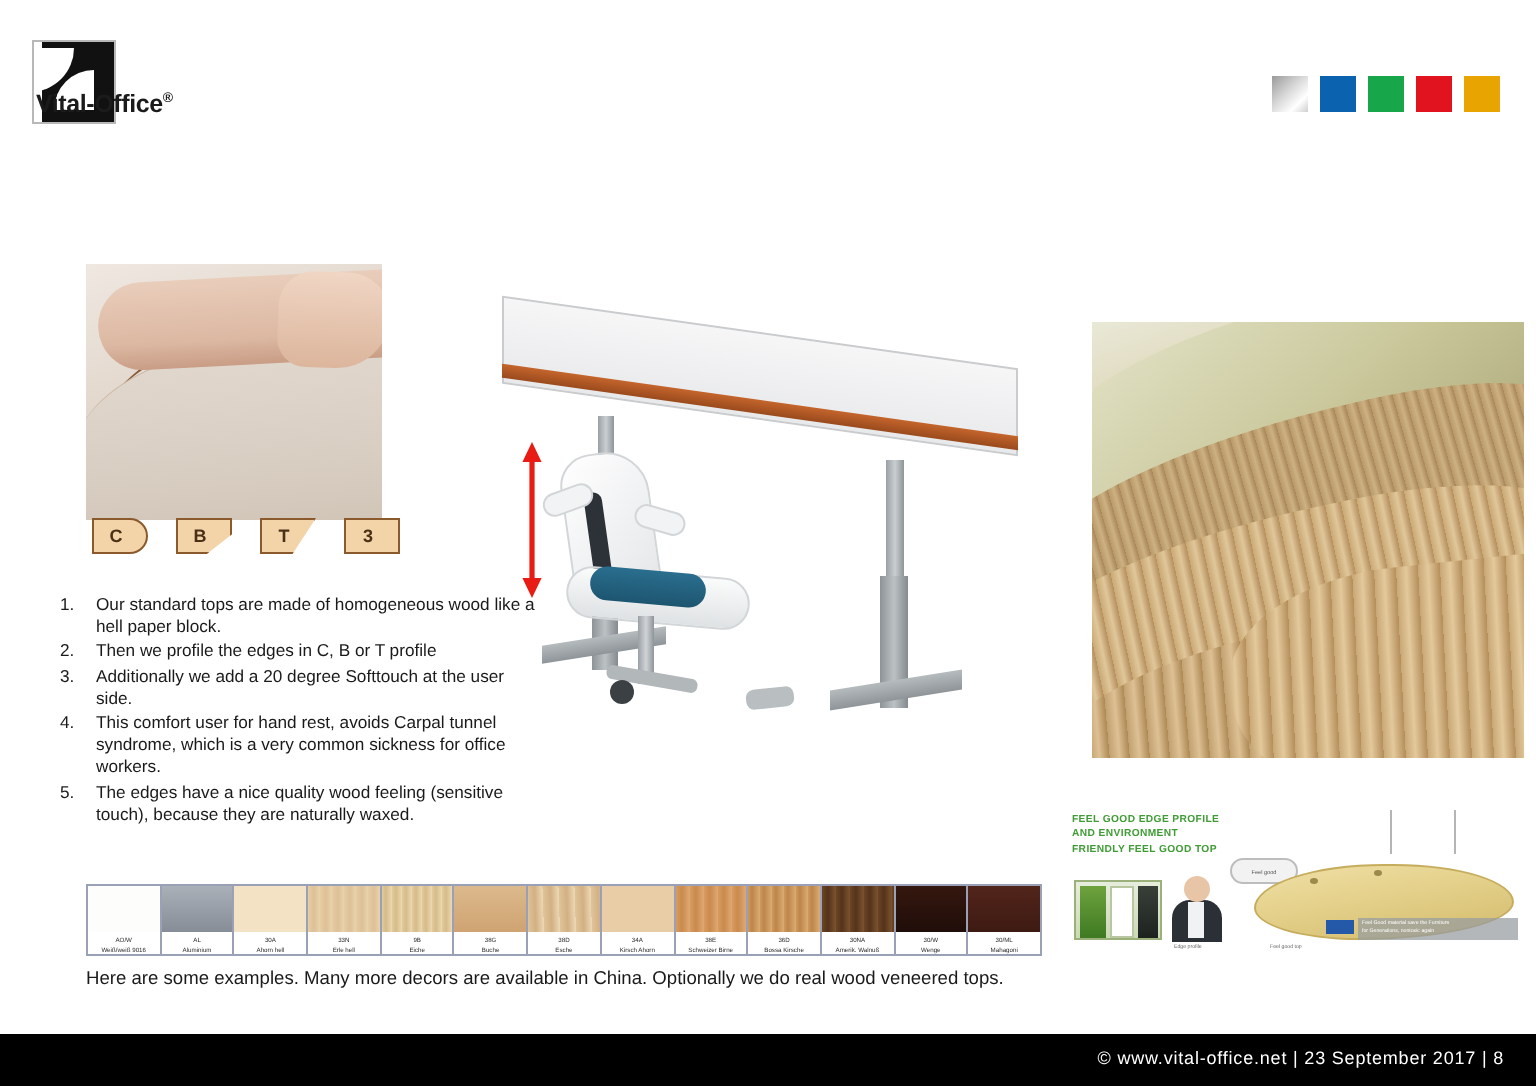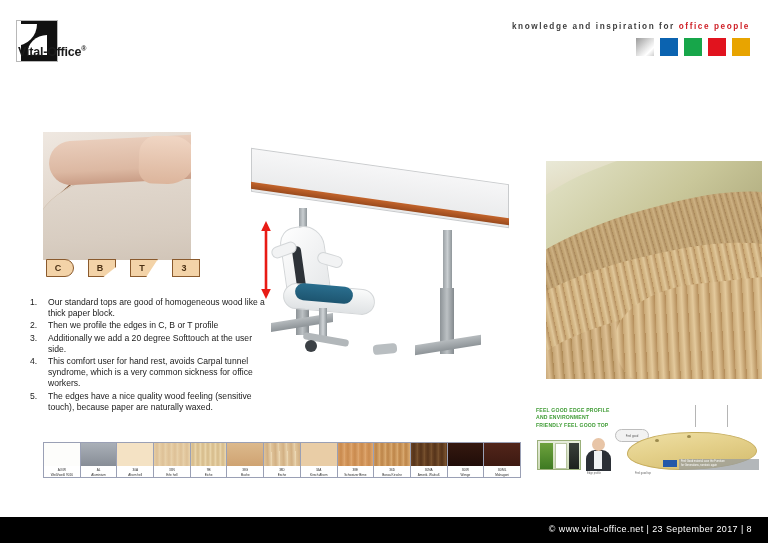--- a/index.html
+++ b/index.html
@@ -337,23 +337,20 @@
 
 <div id="slide">
 
   <div class="logo-box">
     <div class="logo-black"></div>
     <div class="logo-swirl"></div>
     <div class="logo-swirl2"></div>
   </div>
   <div class="logo-text"><span>Vital-Office</span><span class="logo-reg">®</span></div>
 
-  <div class="tagline">
-    <span>knowledge and inspiration for </span><span class="accent">office people</span>
-  </div>
   <div class="swatch-row">
     <div class="hsq silver"></div>
     <div class="hsq blue"></div>
     <div class="hsq green"></div>
     <div class="hsq red"></div>
     <div class="hsq amber"></div>
   </div>
 
 
   <div class="left-photo">
@@ -375,37 +372,37 @@
         <span>T</span>
       </div>
     <div class="prof s">
         <span>3</span>
       </div>
   </div>
 
   <div class="list">
     <div class="list-item">
       <div class="list-num">1.</div>
-      <div class="list-txt">Our standard tops are good of homogeneous wood like a thick paper block.</div>
+      <div class="list-txt">Our standard tops are made of homogeneous wood like a hell paper block.</div>
     </div>
     <div class="list-item">
       <div class="list-num">2.</div>
       <div class="list-txt">Then we profile the edges in C, B or T profile</div>
     </div>
     <div class="list-item">
       <div class="list-num">3.</div>
       <div class="list-txt">Additionally we add a 20 degree Softtouch at the user side.</div>
     </div>
     <div class="list-item">
       <div class="list-num">4.</div>
       <div class="list-txt">This comfort user for hand rest, avoids Carpal tunnel syndrome, which is a very common sickness for office workers.</div>
     </div>
     <div class="list-item">
       <div class="list-num">5.</div>
-      <div class="list-txt">The edges have a nice quality wood feeling (sensitive touch), because paper are naturally waxed.</div>
+      <div class="list-txt">The edges have a nice quality wood feeling (sensitive touch), because they are naturally waxed.</div>
     </div>
   </div>
 
   <div class="desk-wrap">
     <div class="desk-top"></div>
     <div class="desk-edge"></div>
     <div class="leg-l"></div>
     <div class="leg-l2"></div>
     <div class="foot-l"></div>
     <div class="leg-r"></div>
@@ -556,20 +553,21 @@
     <div class="ad-top-hole2"></div>
     <div class="ad-logo"></div>
     <div class="ad-note">
       <div>Feel Good material save the Furniture</div>
       <div>for Generations, nontoxic again</div>
     </div>
     <div class="ad-cap1">Edge profile</div>
     <div class="ad-cap2">Feel good top</div>
   </div>
 
+  <div class="bottom-note">Here are some examples. Many more decors are available in China. Optionally we do real wood veneered tops.</div>
 
   <div class="footer">
     <div class="footer-text">
       <span>©</span>
       <span>www.vital-office.net</span>
       <span>|</span>
       <span>23 September 2017</span>
       <span>|</span>
       <span>8</span>
     </div>

